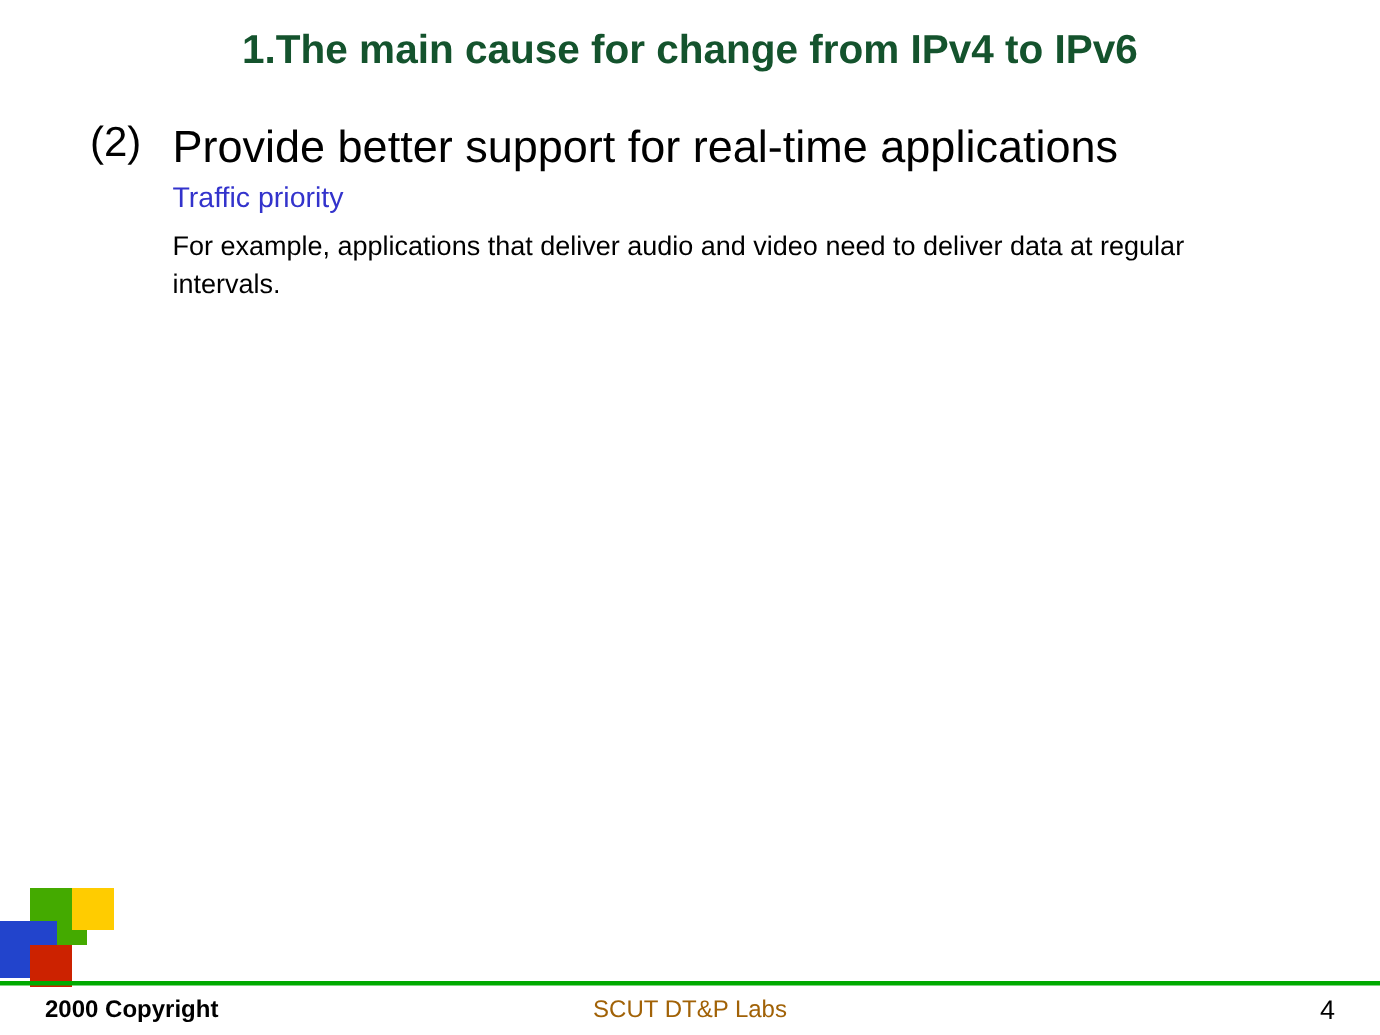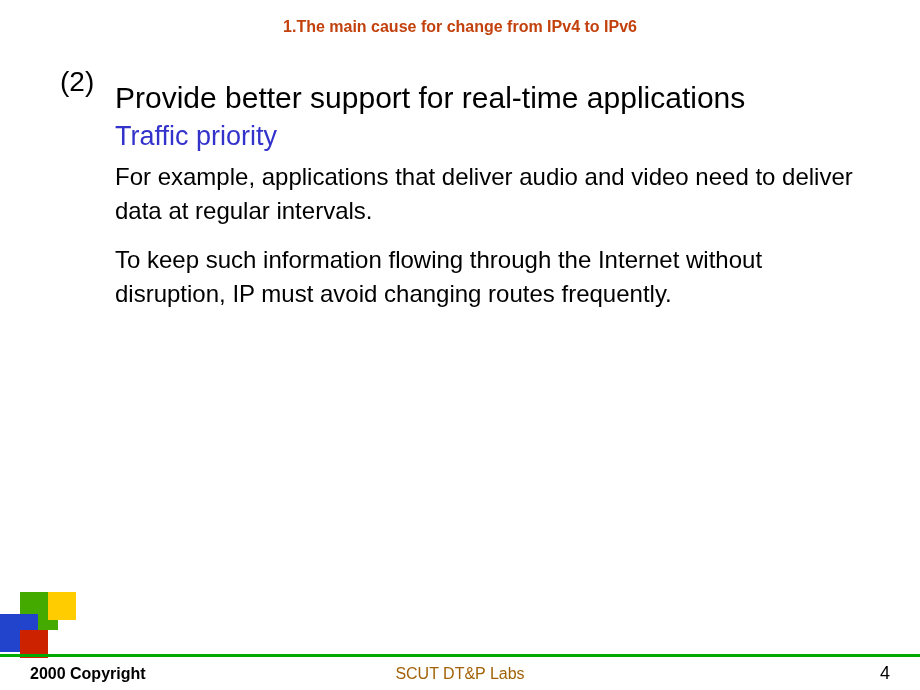--- a/index.html
+++ b/index.html
@@ -24,22 +24,22 @@
       position: relative;
       padding: 0;
     }
 
     .header {
       text-align: center;
       padding: 18px 40px 10px 40px;
     }
 
     .header-title {
-      color: #c2410c;
-      font-size: 16px;
+      color: #14532d;
+      font-size: 27px;
       font-weight: bold;
       font-family: 'Comic Sans MS', cursive, sans-serif;
     }
 
     .content {
       padding: 20px 60px 20px 60px;
     }
 
     .main-point {
       display: flex;
@@ -50,40 +50,39 @@
     .point-number {
       font-size: 28px;
       font-family: 'Comic Sans MS', cursive, sans-serif;
       color: #000000;
       min-width: 55px;
       padding-top: 0px;
     }
 
     .point-text {
       flex: 1;
-      margin-top: 12px;
     }
 
     .point-heading {
       font-size: 30px;
       font-family: 'Comic Sans MS', cursive, sans-serif;
       color: #000000;
       line-height: 1.3;
       margin-bottom: 4px;
     }
 
     .traffic-priority {
       color: #3333cc;
-      font-size: 27px;
+      font-size: 19px;
       font-family: 'Comic Sans MS', cursive, sans-serif;
       margin-bottom: 8px;
     }
 
     .body-text {
-      font-size: 24px;
+      font-size: 18px;
       font-family: 'Comic Sans MS', cursive, sans-serif;
       color: #000000;
       line-height: 1.4;
       margin-bottom: 16px;
     }
 
     .footer {
       position: absolute;
       bottom: 0;
       left: 0;
@@ -179,21 +178,20 @@
     <span class="header-title">1.The main cause for change from IPv4 to IPv6</span>
   </div>
 
   <div class="content">
     <div class="main-point">
       <span class="point-number">(2)</span>
       <div class="point-text">
         <div class="point-heading">Provide better support for real-time applications</div>
         <div class="traffic-priority">Traffic priority</div>
         <div class="body-text">For example, applications that deliver audio and video need to deliver data at regular intervals.</div>
-        <div class="body-text">To keep such information flowing through the Internet without disruption, IP must avoid changing routes frequently.</div>
       </div>
     </div>
   </div>
 
   <div class="corner-decoration">
     <div class="color-block block-green"></div>
     <div class="color-block block-yellow"></div>
     <div class="color-block block-blue"></div>
     <div class="color-block block-red"></div>
   </div>

